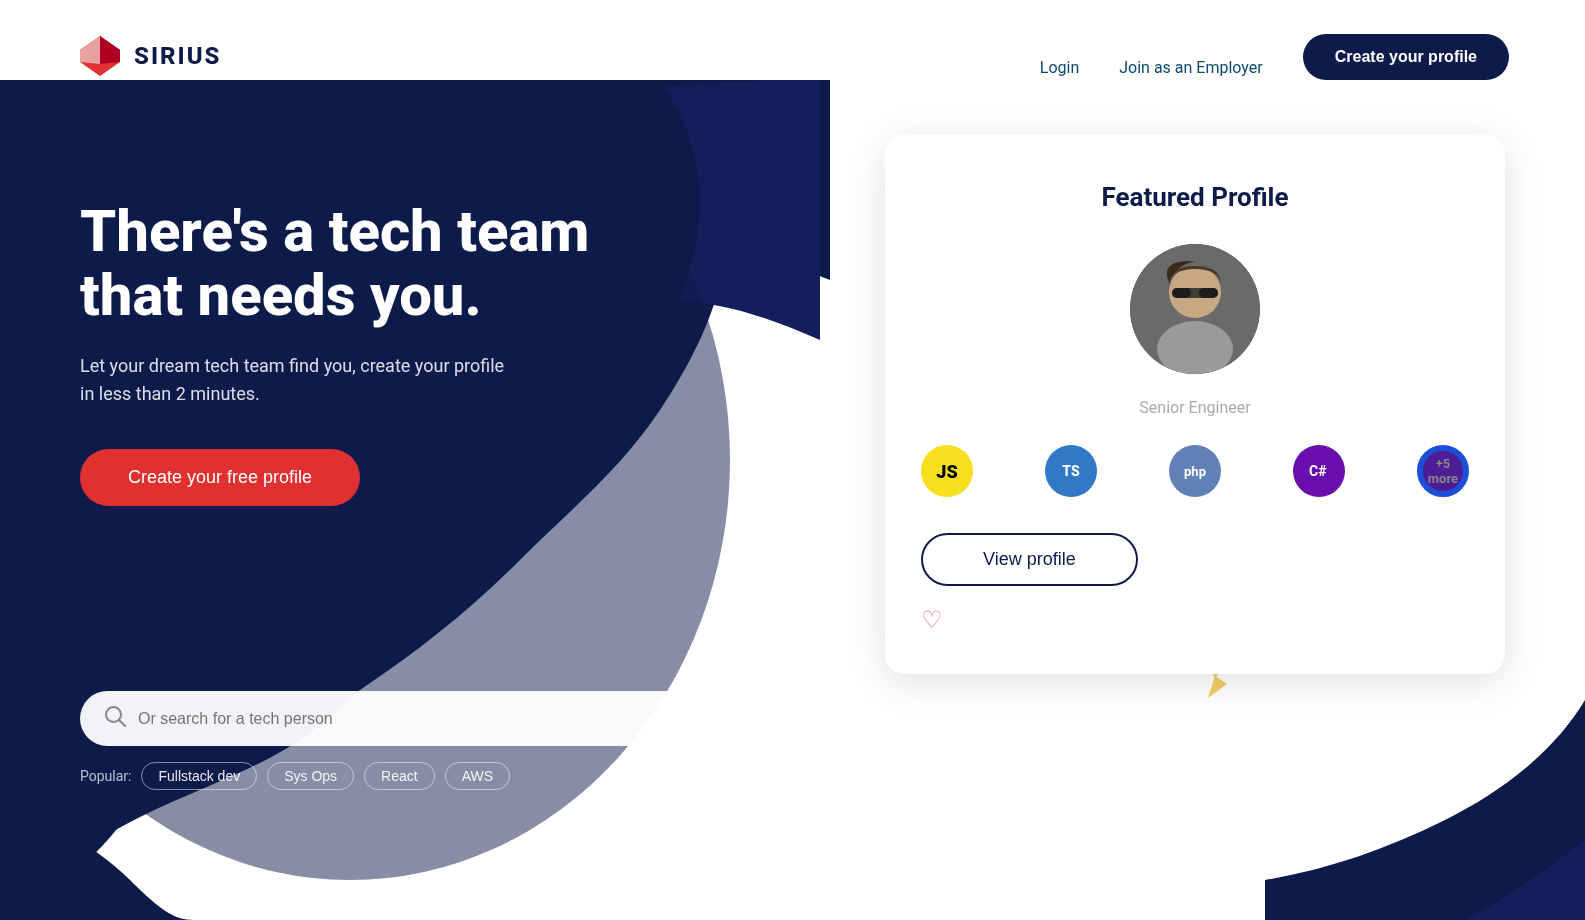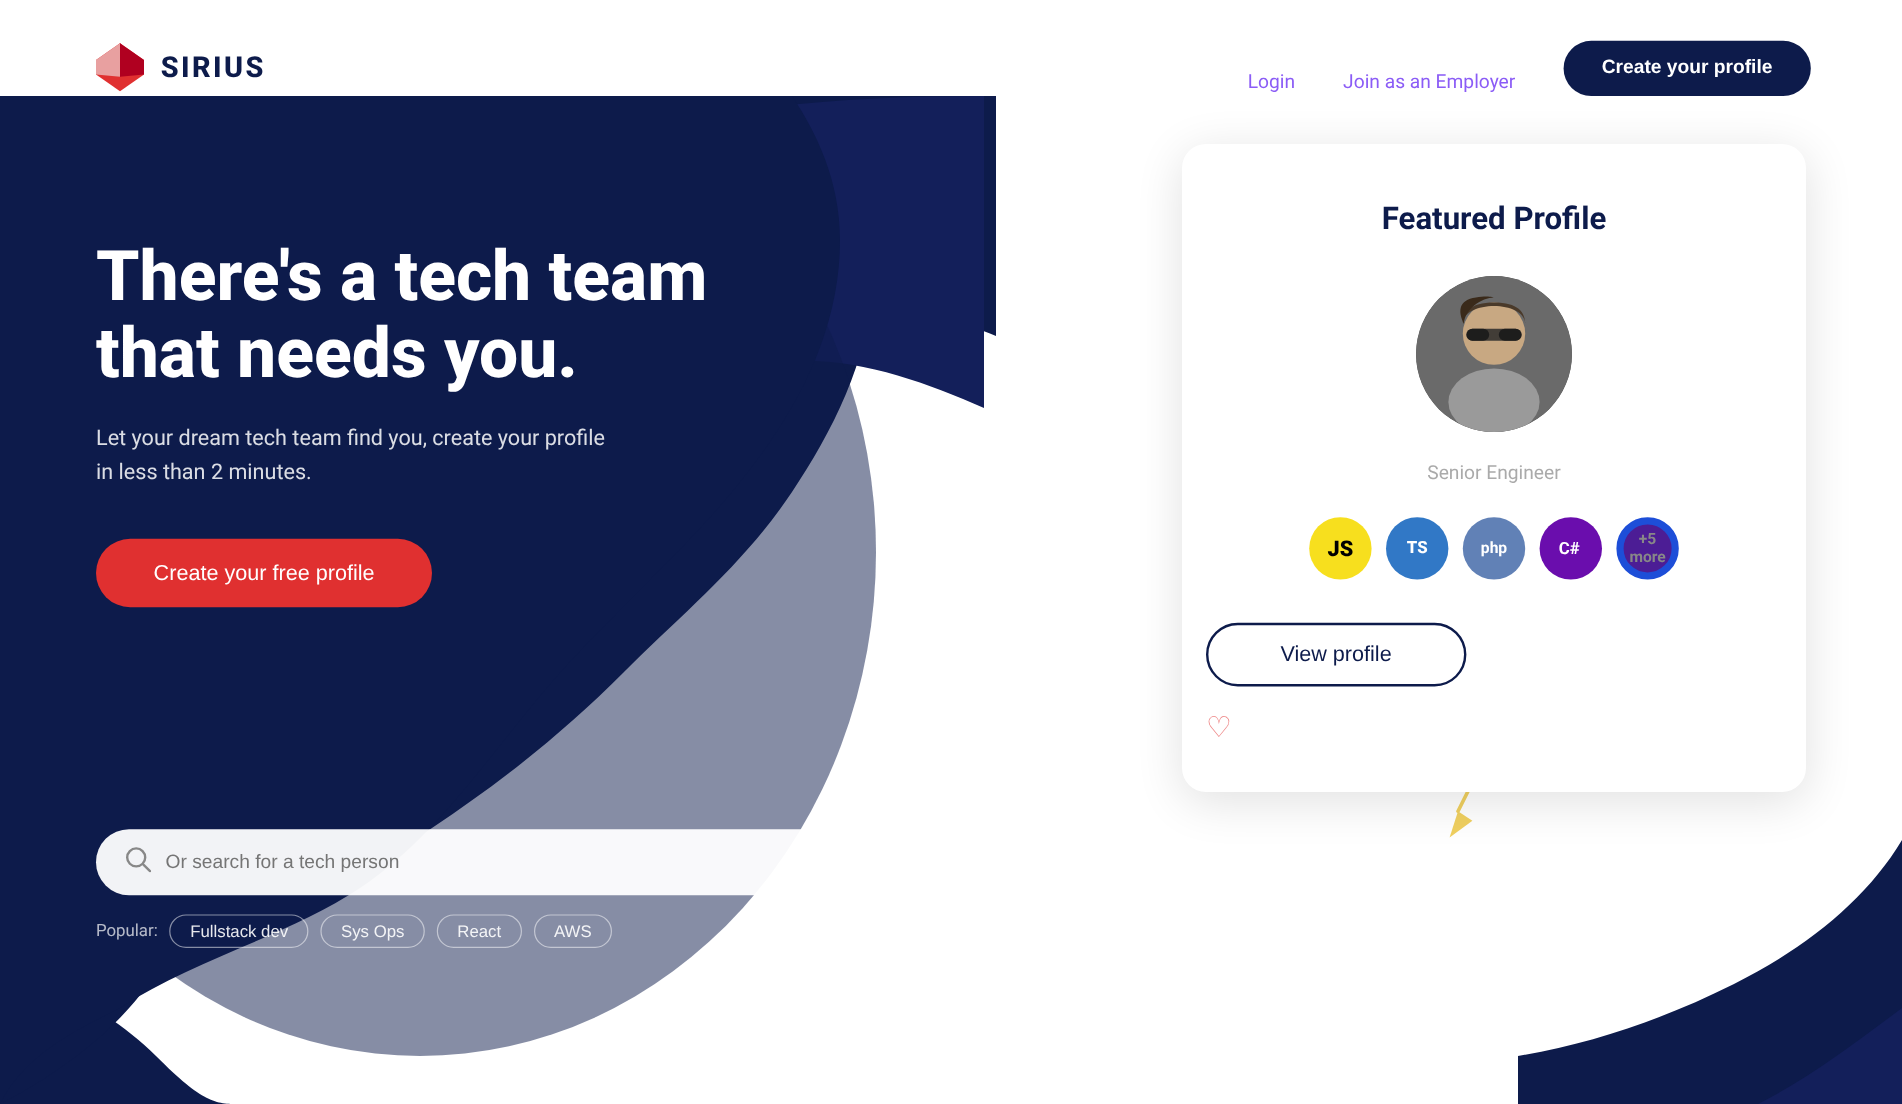--- a/index.html
+++ b/index.html
@@ -38,21 +38,21 @@
       color: #0d1b4b;
       letter-spacing: 2px;
     }
     .nav-links {
       display: flex;
       align-items: center;
       gap: 40px;
     }
     .nav-link {
       font-size: 16px;
-      color: #8b5cf6;
+      color: #0c4a6e;
       cursor: pointer;
       text-decoration: none;
       margin-top: 20px;
     }
     .nav-btn-primary {
       background: #0d1b4b;
       color: #fff;
       border: none;
       border-radius: 50px;
       padding: 14px 32px;
@@ -156,28 +156,28 @@
       padding: 5px 16px;
       color: rgba(255,255,255,0.9);
       font-size: 14px;
       cursor: pointer;
       background: transparent;
     }
 
     
     .featured-card {
       position: absolute;
-      top: 40px;
+      top: 54px;
       right: 80px;
-      width: 520px;
+      width: 620px;
       background: #fff;
       border-radius: 20px;
       box-shadow: 0 8px 40px rgba(0,0,0,0.12);
       z-index: 10;
-      padding: 48px 20px 40px;
+      padding: 48px 36px 40px;
       text-align: center;
     }
     .featured-title {
       font-size: 26px;
       font-weight: 700;
       color: #0d1b4b;
       margin-bottom: 32px;
     }
     .avatar-circle {
       width: 130px;
@@ -204,21 +204,21 @@
       margin-bottom: 12px;
     }
     .person-role {
       font-size: 16px;
       color: #aaa;
       margin-bottom: 28px;
     }
     .tech-icons-row {
       display: flex;
       align-items: center;
-      justify-content: center;
+      justify-content: space-between;
       gap: 12px;
       margin-bottom: 36px;
     }
     .tech-icon {
       width: 52px;
       height: 52px;
       border-radius: 50%;
       display: flex;
       align-items: center;
       justify-content: center;

